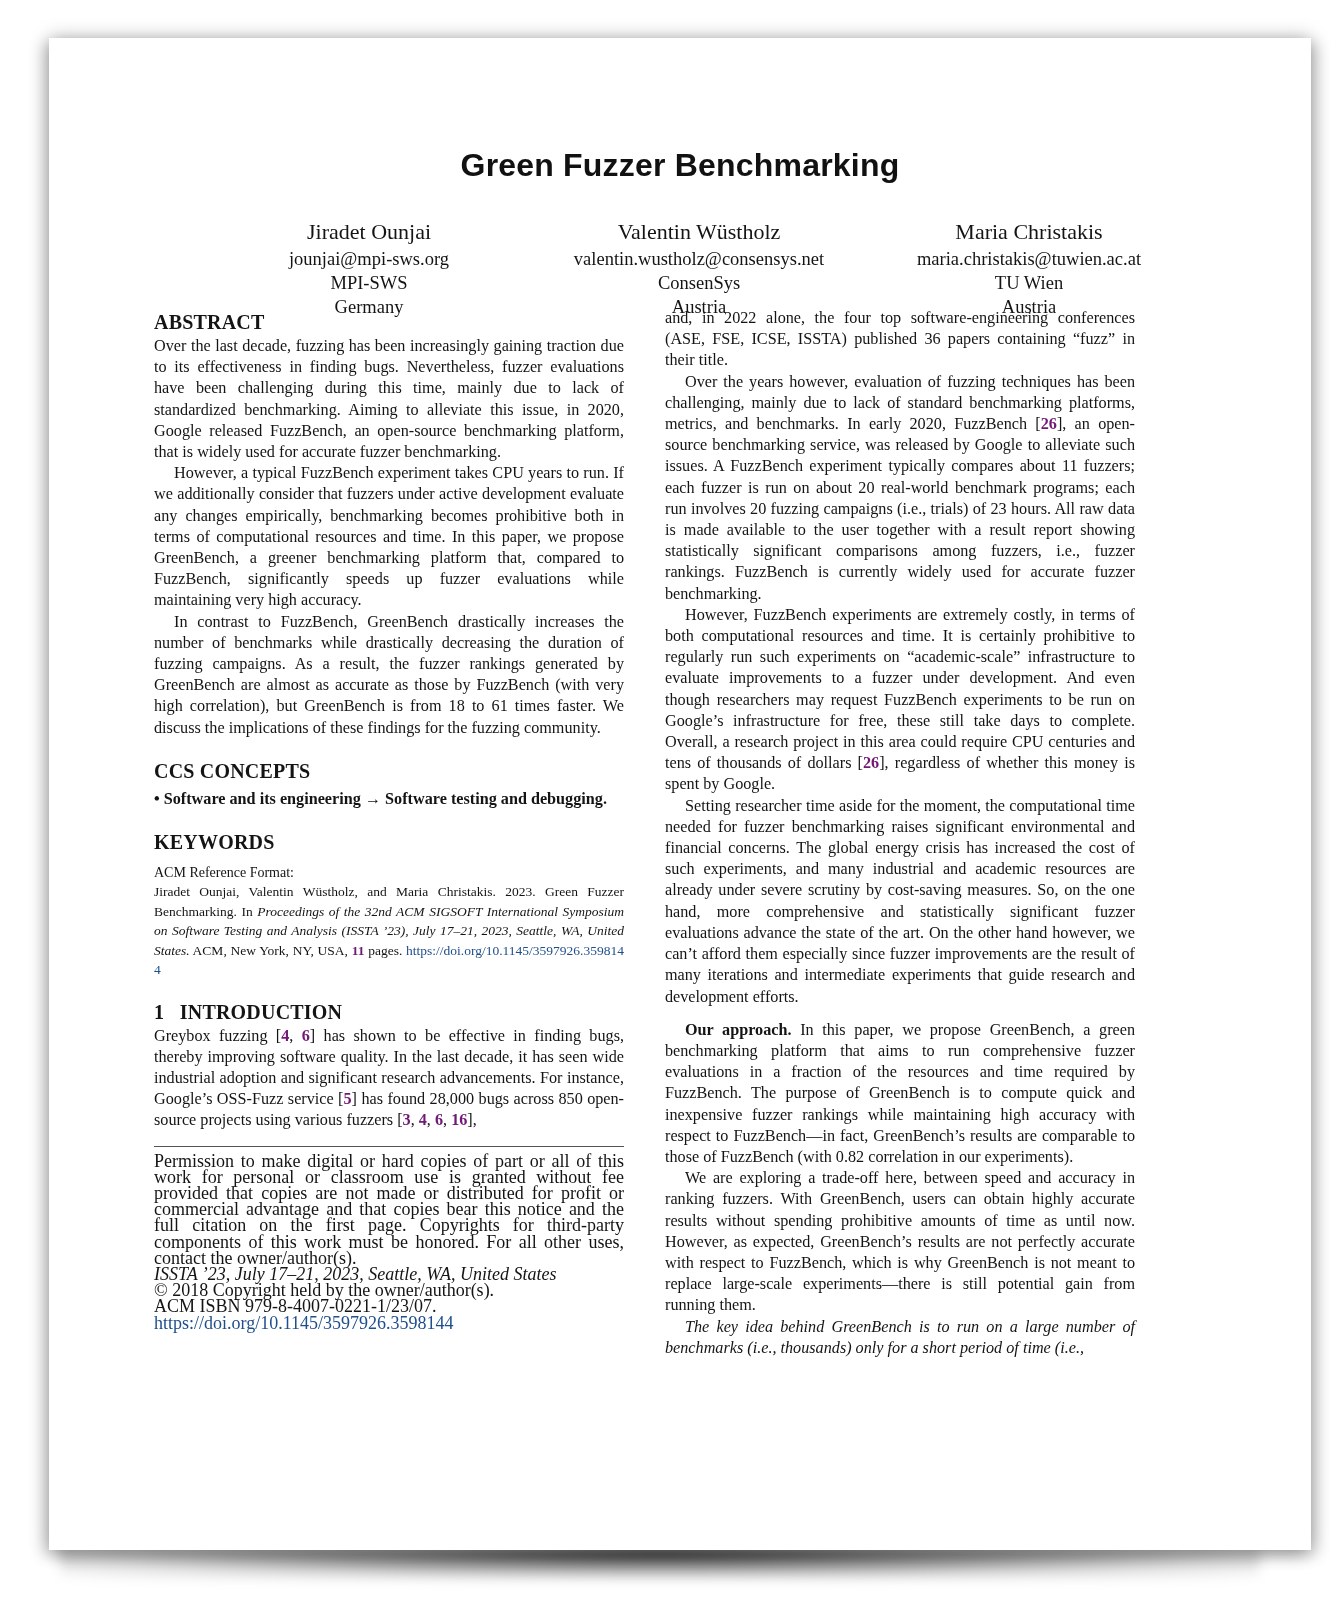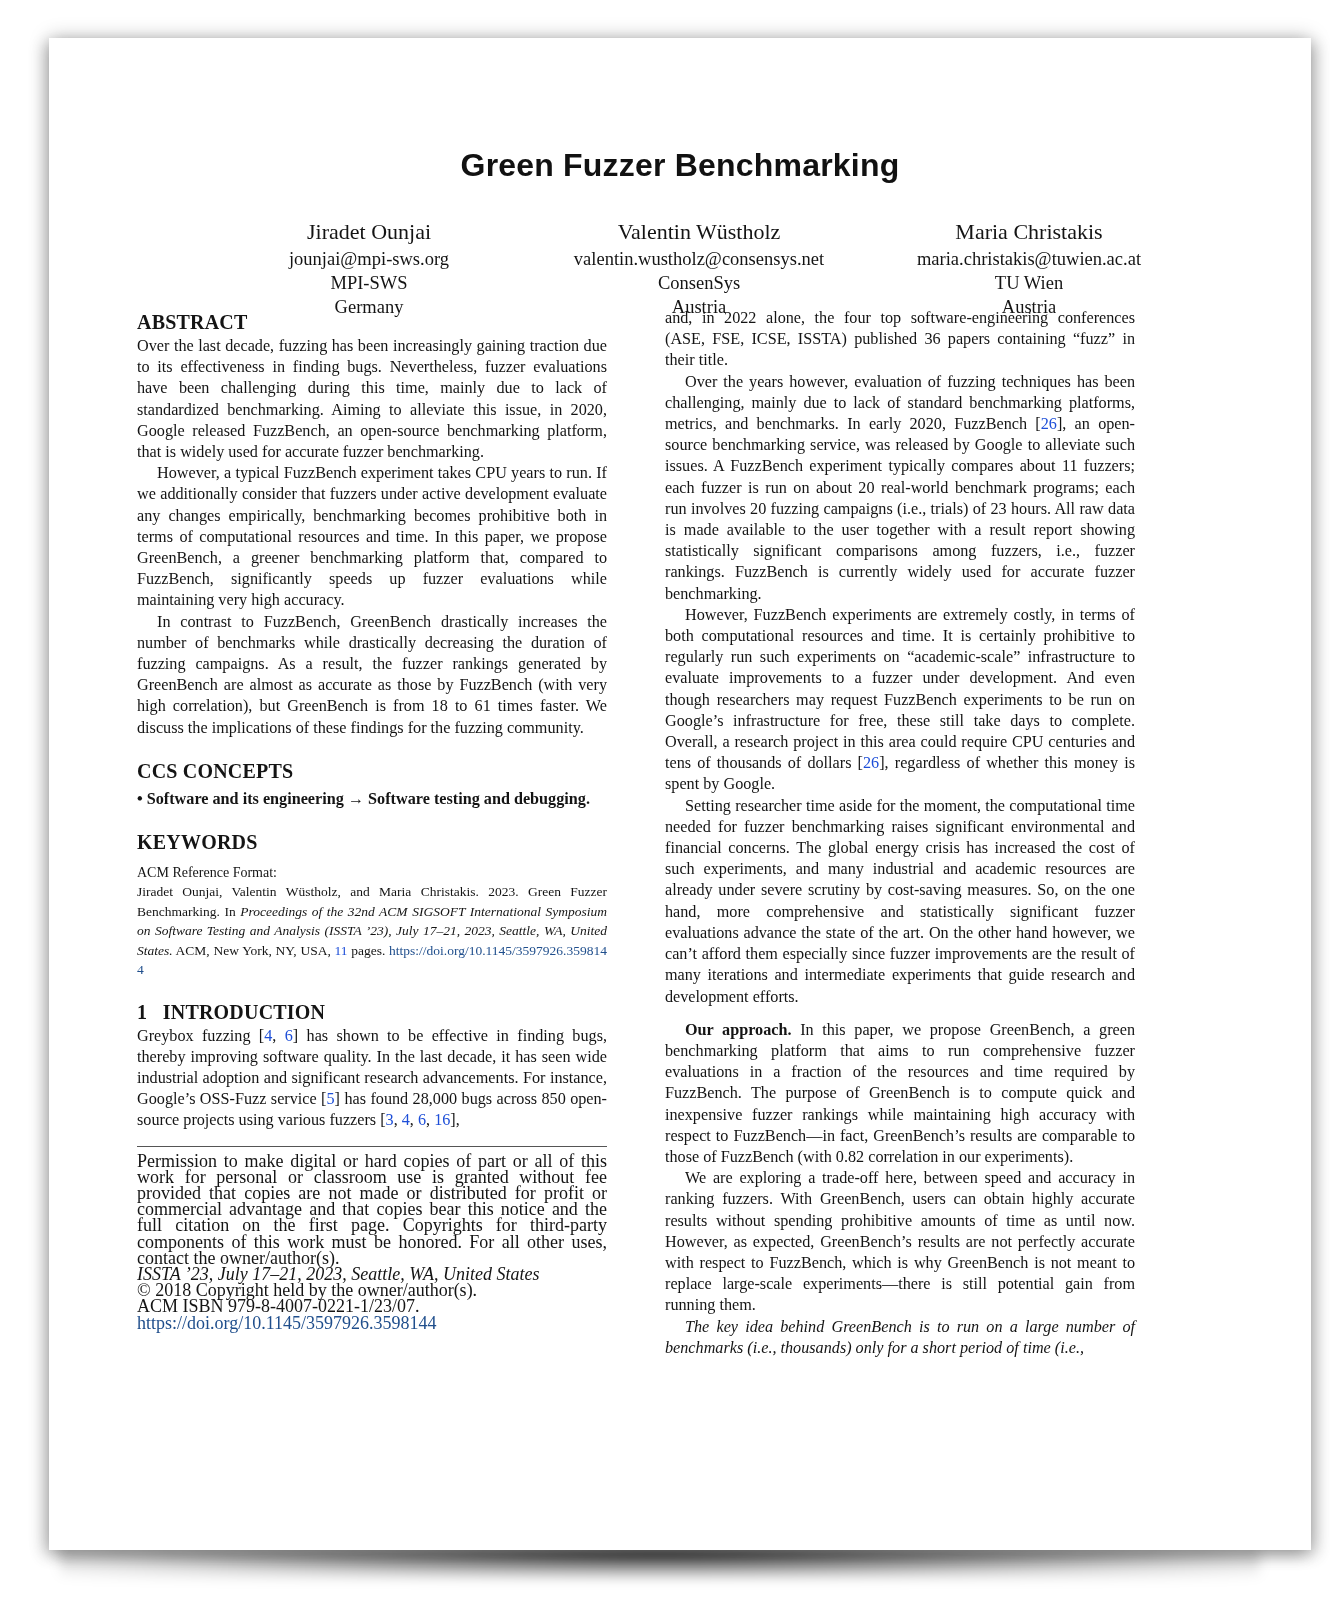--- a/index.html
+++ b/index.html
@@ -18,26 +18,26 @@
     padding-left: 36px;
   }
   .title {
     position: absolute; left: 0; right: 0; top: 109px; text-align: center;
     font-family: "Liberation Sans", "DejaVu Sans", sans-serif; font-weight: bold; font-size: 32px; letter-spacing: 0.2px; color: #111;
   }
   .authors { position: absolute; top: 170px; left: 155px; width: 990px; display: flex; justify-content: space-between; }
   .author { width: 330px; text-align: center; font-size: 18.5px; line-height: 24px; margin-top: 9px; }
   .author .name { font-size: 22px; line-height: 30px; }
   .col { position: absolute; top: 270px; width: 470px; font-size: 16.2px; line-height: 21.2px; text-align: justify; }
-  .col.left { left: 88px; }
+  .col.left { left: 105px; }
   .col.right { left: 616px; }
   h2 { font-size: 20px; font-weight: bold; margin: 0; line-height: 28px; letter-spacing: 0.2px; }
   p { margin: 0; }
   .indent { text-indent: 20px; }
-  .cite { color: #1d4ed8; }
+  .cite { color: #701a75; font-weight: bold; }
   .link { color: #1f4e8c; }
   .ccs { font-weight: bold; margin-top: 4px; }
   .acm-label { font-weight: normal; font-size: 14px; margin-top: 8px; line-height: 18px; }
   .acm-text { font-size: 13.5px; line-height: 19.5px; }
   .sec-gap { height: 18px; }
   .footnote-rule { border-top: 1px solid #555; margin-top: 14px; margin-bottom: 6px; width: 470px; }
   .footnote { font-size: 18px; line-height: 16.2px; text-align: justify; }
   .footnote .it { font-style: italic; }
   .para-gap { height: 12px; }
 </style>

